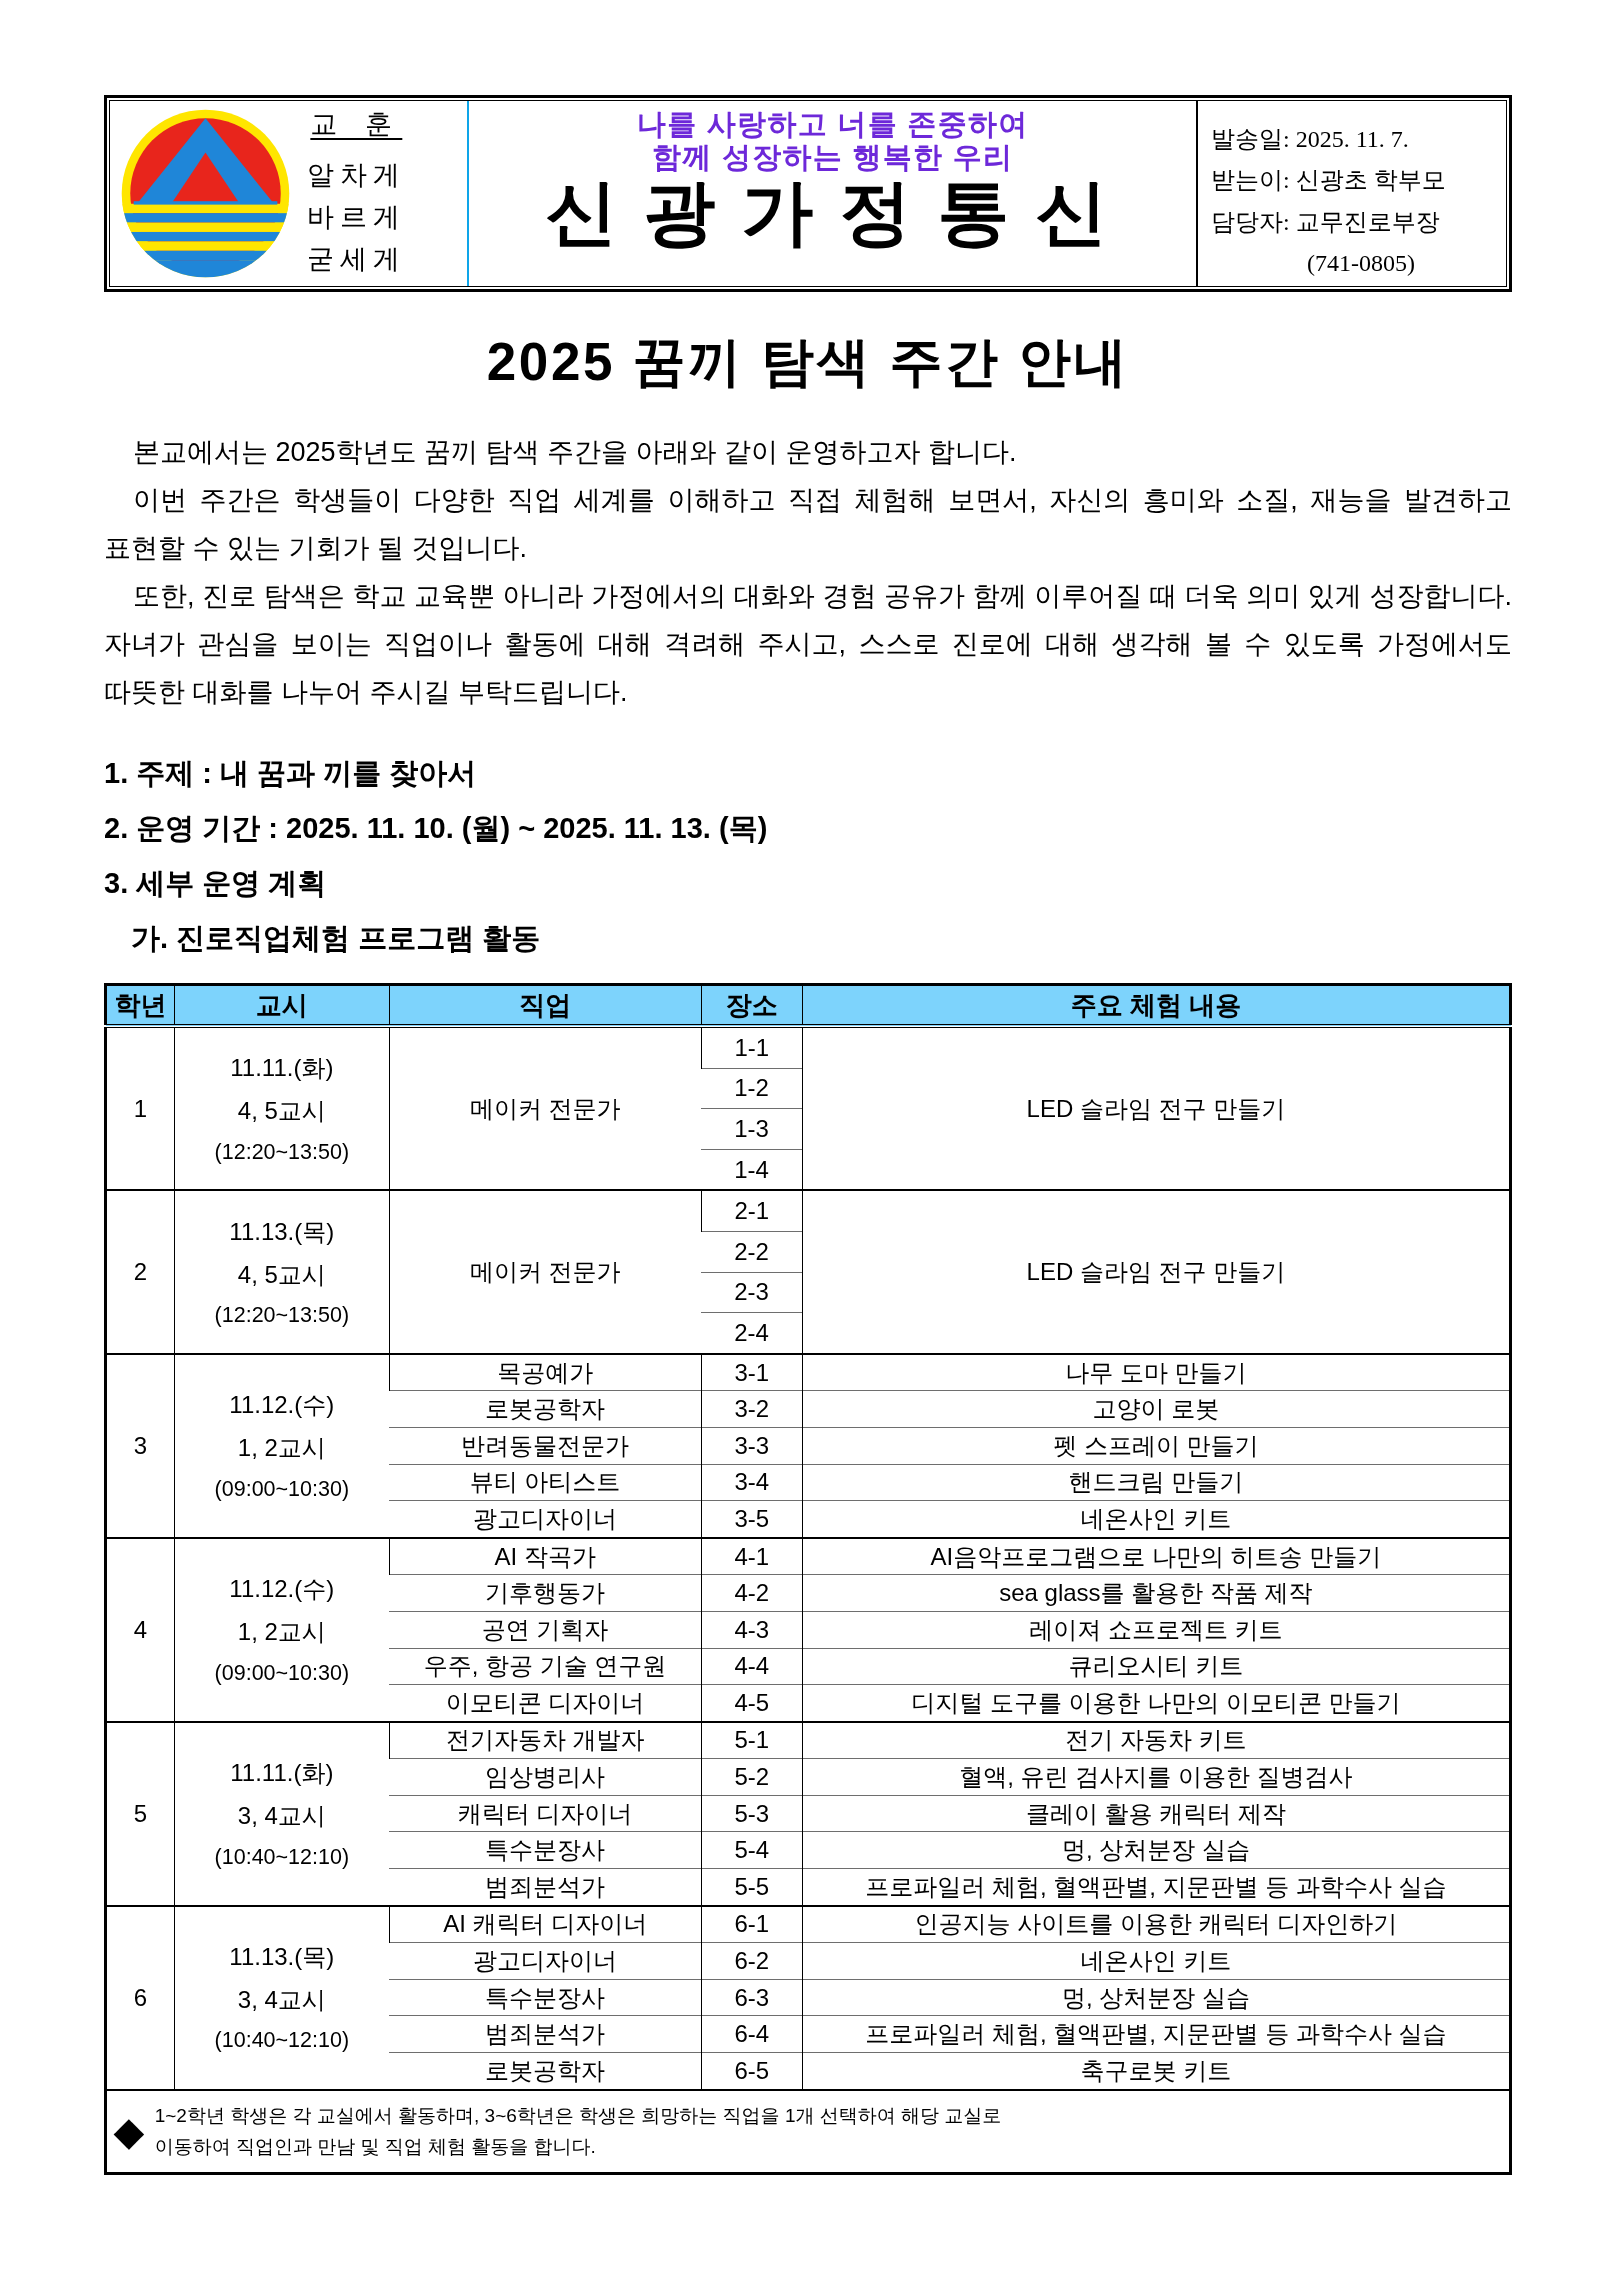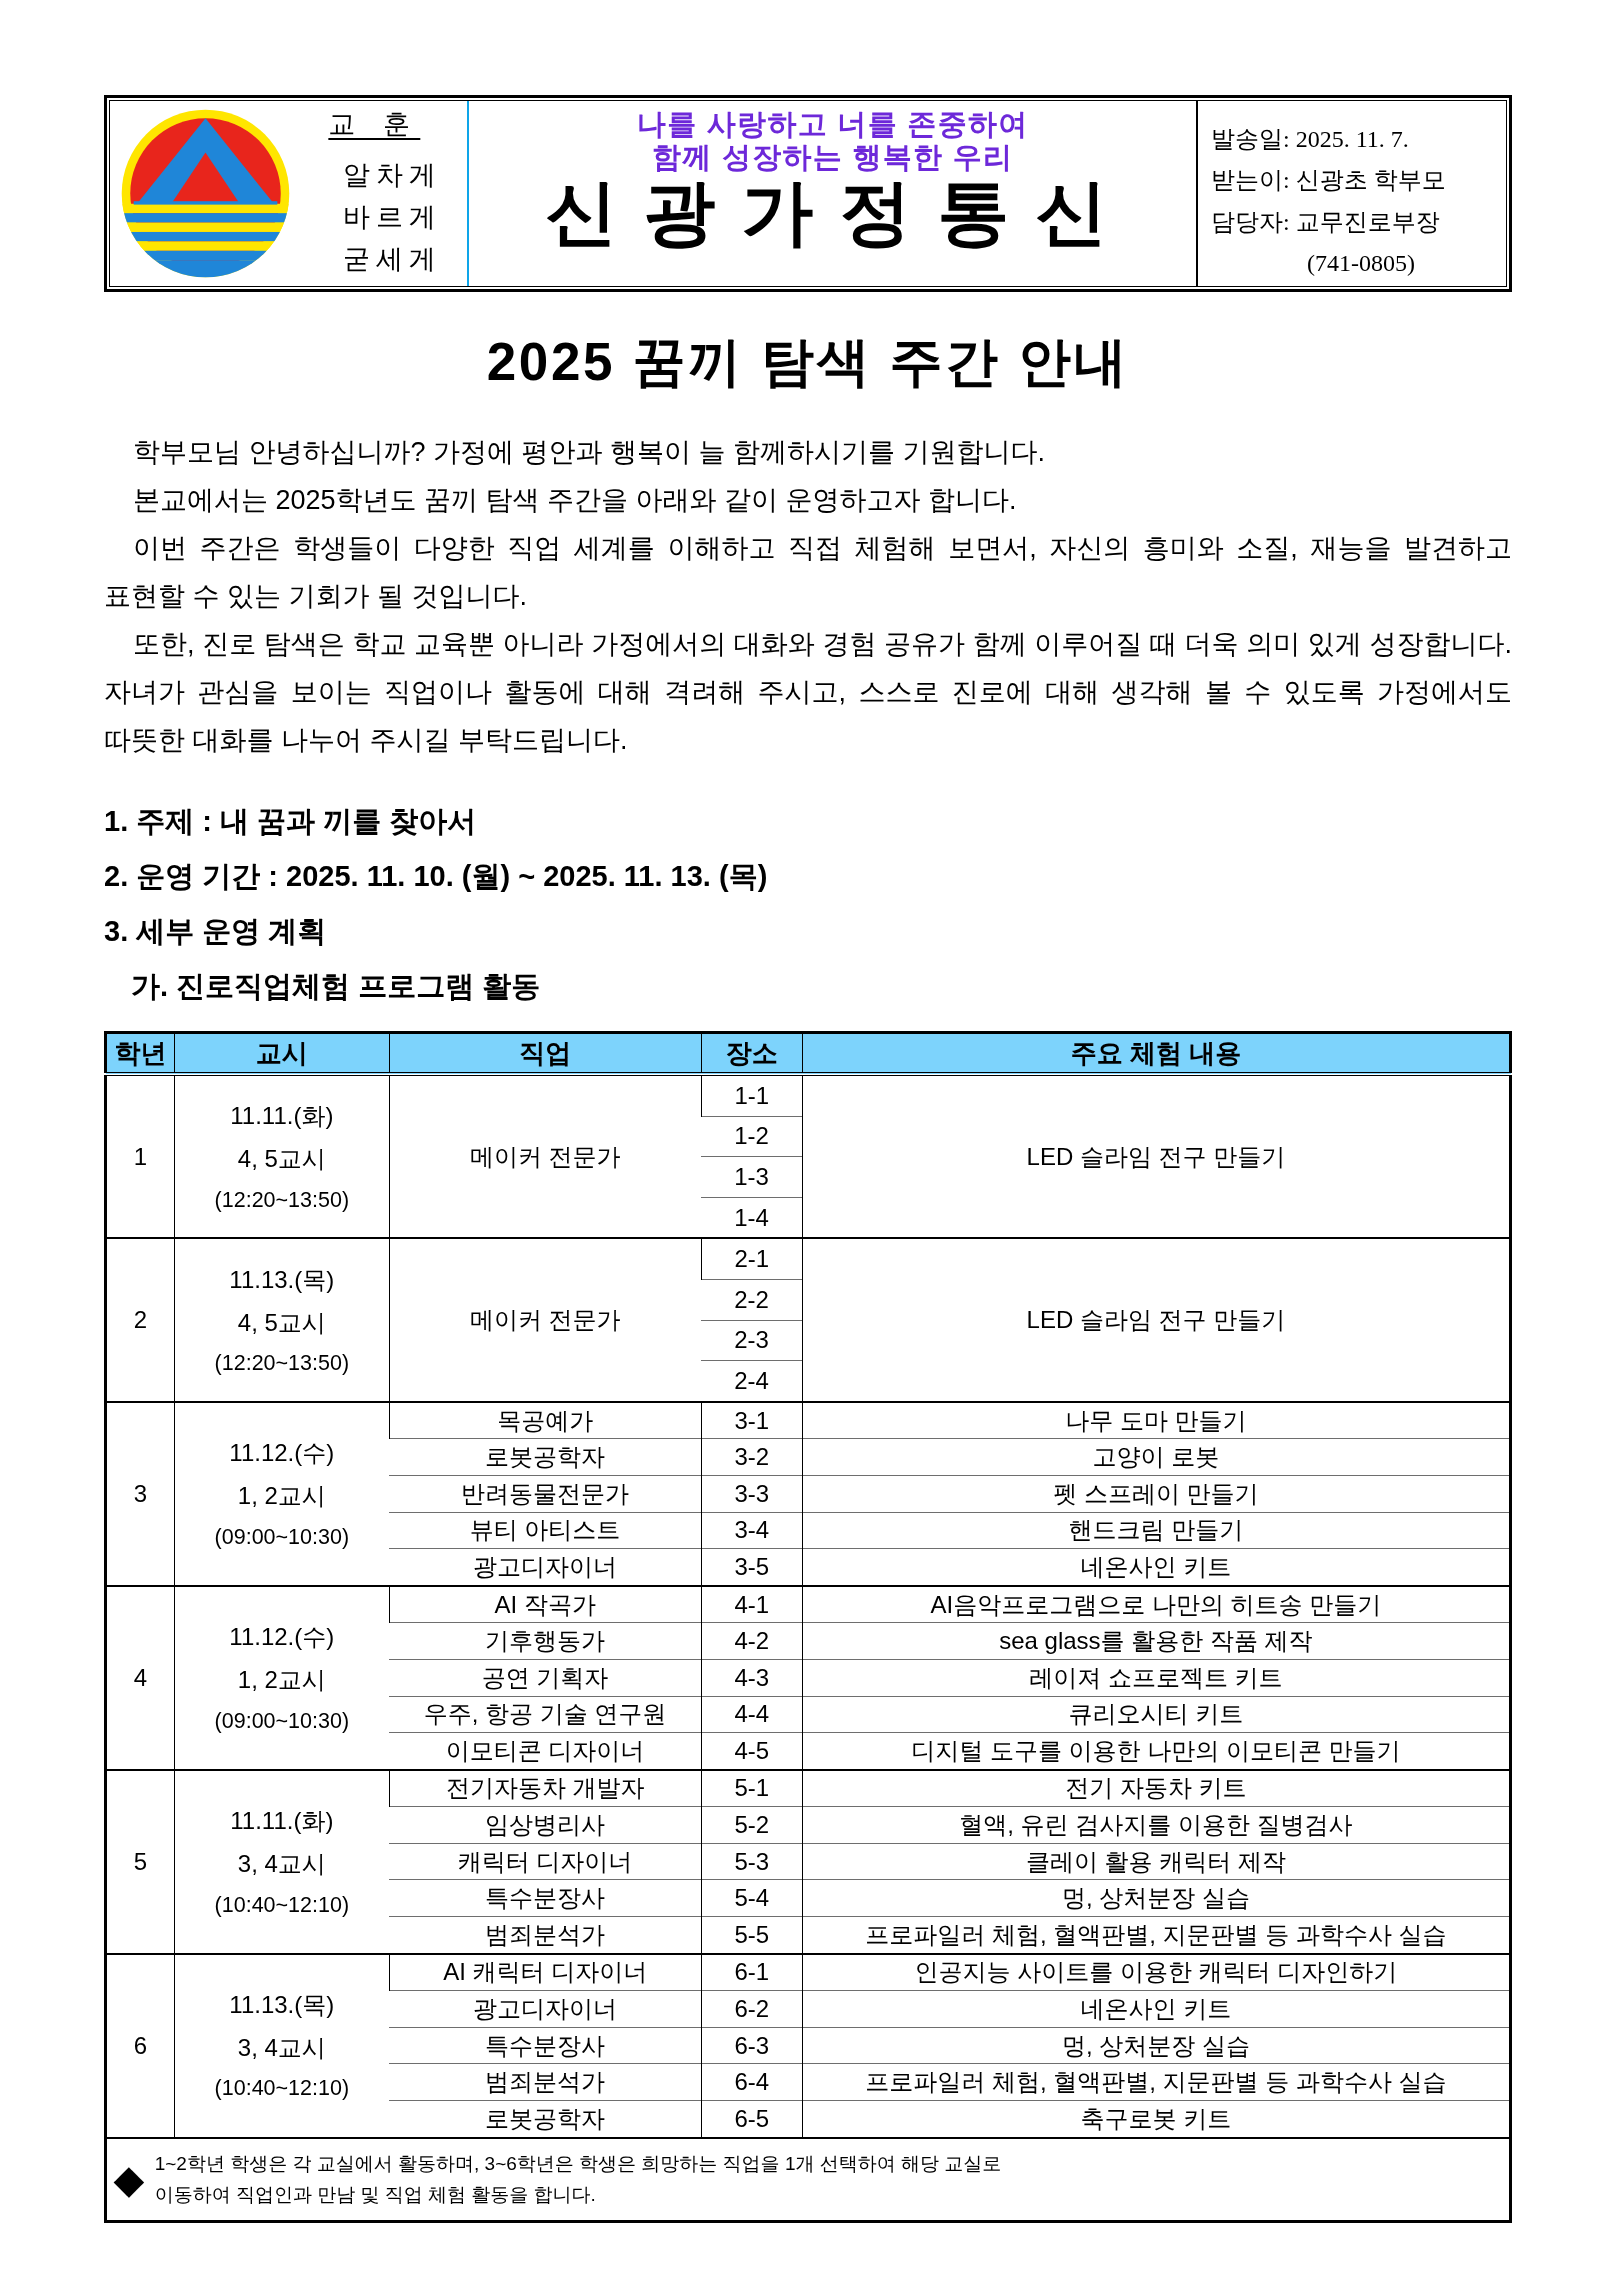--- a/index.html
+++ b/index.html
@@ -19,21 +19,21 @@
   }
   .m-left {
     width:347px; flex:0 0 auto;
     display:flex; align-items:center; gap:15.6px;
     border-right:2px solid #0ea5e9;
     padding-left:10.4px;
   }
   .logo-svg { width:171px; height:171px; flex:0 0 auto; }
   .motto { font-family:"Liberation Serif", serif; font-size:27px; text-align:center; }
   .motto-title { letter-spacing:10.4px; text-decoration:underline; text-underline-offset:5.2px; margin-bottom:13px; }
-  .motto-line { letter-spacing:5.9px; line-height:1.55;margin-left:36px; }
+  .motto-line { letter-spacing:5.9px; line-height:1.55; }
   .m-center {
     flex:1 1 auto; text-align:center; border-right:2px solid #000;
     padding-top:6.5px; overflow:hidden;
   }
   .slogan { font-weight:bold; font-size:29px; line-height:1.16; letter-spacing:1.3px; }
   .news-name { font-weight:bold; font-size:72px; line-height:1.05; letter-spacing:26px; margin-left:13px; white-space:nowrap; }
   .m-address { font-family:"Liberation Serif", serif; font-size:26px; line-height:1.1; }
   .m-right {
     width:295px; flex:0 0 auto;
     font-family:"Liberation Serif", serif;
@@ -140,21 +140,20 @@
         <div class="info-line">담당자: 교무진로부장</div>
         <div class="info-line indent">(741-0805)</div>
       </div>
 
     </div>
   </div>
 
   <div class="doc-title">2025 꿈끼 탐색 주간 안내</div>
 
   <div class="body-text">
-    <p>학부모님 안녕하십니까? 가정에 평안과 행복이 늘 함께하시기를 기원합니다.</p>
     <p>본교에서는 2025학년도 꿈끼 탐색 주간을 아래와 같이 운영하고자 합니다.</p>
     <p>이번 주간은 학생들이 다양한 직업 세계를 이해하고 직접 체험해 보면서, 자신의 흥미와 소질, 재능을 발견하고 표현할 수 있는 기회가 될 것입니다.</p>
     <p>또한, 진로 탐색은 학교 교육뿐 아니라 가정에서의 대화와 경험 공유가 함께 이루어질 때 더욱 의미 있게 성장합니다. 자녀가 관심을 보이는 직업이나 활동에 대해 격려해 주시고, 스스로 진로에 대해 생각해 볼 수 있도록 가정에서도 따뜻한 대화를 나누어 주시길 부탁드립니다.</p>
   </div>
 
   <div class="outline">
     <div class="item">1. 주제 : 내 꿈과 끼를 찾아서</div>
     <div class="item">2. 운영 기간 : 2025. 11. 10. (월) ~ 2025. 11. 13. (목)</div>
     <div class="item">3. 세부 운영 계획</div>
     <div class="item sub">가. 진로직업체험 프로그램 활동</div>

